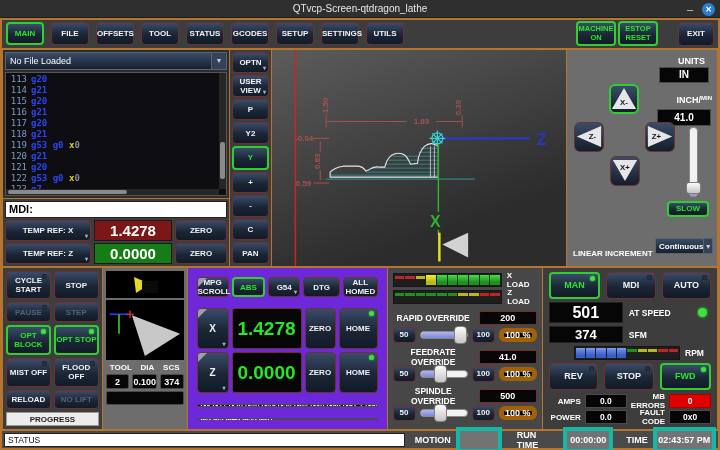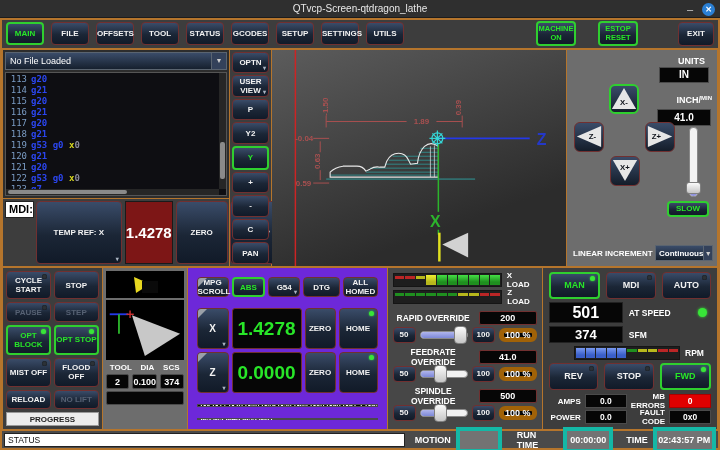--- a/index.html
+++ b/index.html
@@ -30,21 +30,21 @@
     border-right:9px solid transparent;border-top-left-radius:3px;}
   .led{position:absolute;top:2px;right:3px;width:5px;height:5px;border-radius:50%;
     background:#2c3238;box-shadow:0 0 1px #000 inset;}
   .led.on{background:#38e538;box-shadow:0 0 2px #38e538;}
 
   
   .toolbar{height:29px;background:#3d3d3d;display:flex;align-items:center;padding:0 4px;
     border-bottom:1px solid #b5752c;}
   #tabs{display:flex;gap:7px;flex:1;}
   .tab{width:38px;height:23px;}
-  .toolbar-right{display:flex;gap:22px;align-items:center;margin-left:35px;}
+  .toolbar-right{display:flex;gap:2px;align-items:center;margin-left:35px;}
   .mo-btn{width:40px;height:25px;font-size:7.5px;border:2px solid #2fcf2f;color:#28e628;}
   .exit-btn{width:36px;height:24px;margin-left:18px;}
 
   
   .main{height:222px;display:flex;}
   .left-col{width:228px;display:flex;flex-direction:column;}
   .file-panel{height:150px;border:1px solid #b5752c;background:#2d2d2d;padding:2px;
     display:flex;flex-direction:column;}
   .file-combo{height:18px;background:linear-gradient(#3a4c69,#16202e);border:1px solid #5a6470;
     color:#fff;font-size:9px;font-weight:normal;display:flex;align-items:center;padding-left:4px;}
@@ -57,21 +57,21 @@
   .ln{color:#7a9cc4;display:inline-block;width:19px;text-align:right;margin-right:4px;}
   .tok-g{color:#2b46f0;font-weight:bold;}
   .tok-x{color:#d8d820;font-weight:bold;}
   .tok-d{color:#8a8a9a;font-weight:bold;}
   .vscroll{position:absolute;right:0;top:0;bottom:6px;width:7px;background:#262626;}
   .vscroll .thumb{position:absolute;left:1px;right:1px;top:60%;height:32%;background:#8a8a8a;border-radius:2px;}
   .hscroll{position:absolute;left:0;right:7px;bottom:0;height:6px;background:#262626;}
   .hscroll .thumb{position:absolute;top:1px;bottom:1px;left:2px;width:56%;background:#8a8a8a;border-radius:2px;}
 
   .mdi-panel{flex:1;border:1px solid #b5752c;border-top:none;background:#3d3d3d;padding:2px;
-    display:flex;flex-direction:row;gap:2px;}
+    display:flex;flex-direction:column;gap:2px;}
   .mdi-bar{height:17px;background:#fff;color:#000;font-weight:bold;font-size:11px;
     display:flex;align-items:center;padding-left:3px;border:1px solid #222;}
   .tr-row{flex:1;display:flex;gap:3px;}
   .tr-btn{width:86px;font-size:8px;}
   .tr-value{flex:1;color:#fff;font-weight:bold;font-size:15px;display:flex;align-items:center;
     justify-content:center;border:1px solid #1a1a1a;}
   .tr-zero{width:52px;font-size:8px;}
 
   .view-col{width:42px;background:#3d3d3d;border:1px solid #b5752c;border-left:none;
     display:flex;flex-direction:column;gap:2px;padding:2px;}
@@ -88,21 +88,21 @@
   .jbtn{position:absolute;width:30px;height:30px;background:linear-gradient(#3a4c69,#141d2a);
     border:1px solid #713030;border-radius:6px;display:flex;align-items:center;justify-content:center;padding:0;}
   .jbtn.active{border:2px solid #2fcf2f;}
   .vslider{position:absolute;right:19px;top:77px;width:9px;height:70px;background:#f2f2f2;
     border-radius:4px;border:1px solid #888;}
   .vslider .vfill{position:absolute;left:0;right:0;bottom:0;height:10%;background:#8f92dd;border-radius:0 0 4px 4px;}
   .vslider .vhandle{position:absolute;left:-4px;top:80%;width:15px;height:12px;
     background:linear-gradient(#fafafa,#c6c6c6);border:1px solid #808080;border-radius:3px;}
   .slow-btn{position:absolute;right:8px;top:151px;width:42px;height:16px;font-size:8px;
     border:2px solid #2fcf2f;color:#28e628;}
-  .inc-combo{position:absolute;right:4px;bottom:5px;width:58px;height:16px;
+  .inc-combo{position:absolute;right:4px;bottom:12px;width:58px;height:16px;
     background:linear-gradient(#3a4c69,#16202e);border:1px solid #5a6470;color:#fff;font-size:8px;
     font-weight:bold;display:flex;align-items:center;padding-left:3px;}
   .inc-combo .combo-caret{width:12px;}
 
   
   .bottom{height:163px;display:flex;}
   .program-panel{width:107px;background:#3d3d3d;border:1px solid #b5752c;padding:3px;
     display:flex;flex-direction:column;gap:3px;}
   #program-buttons{flex:1;display:grid;grid-template-columns:1fr 1fr;gap:3px;}
   .pbtn{font-size:8px;}

